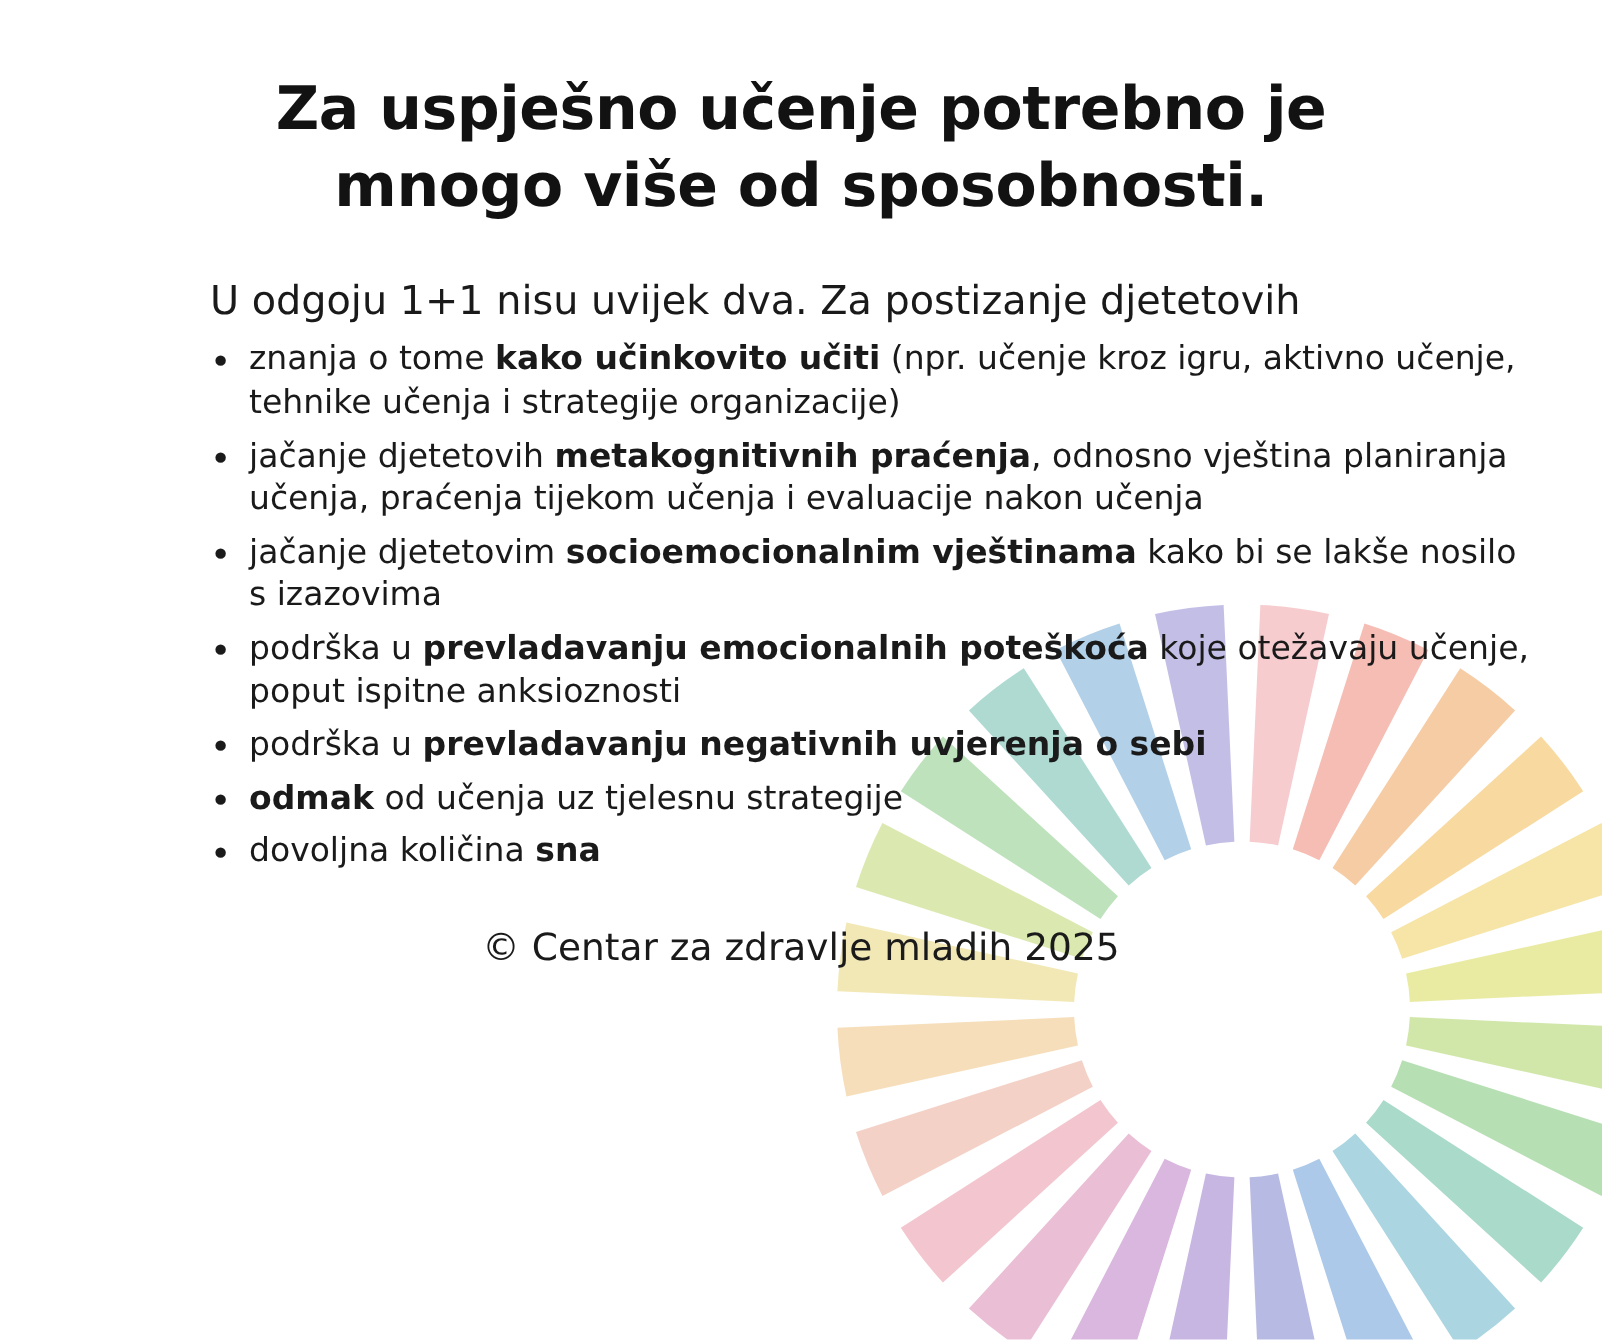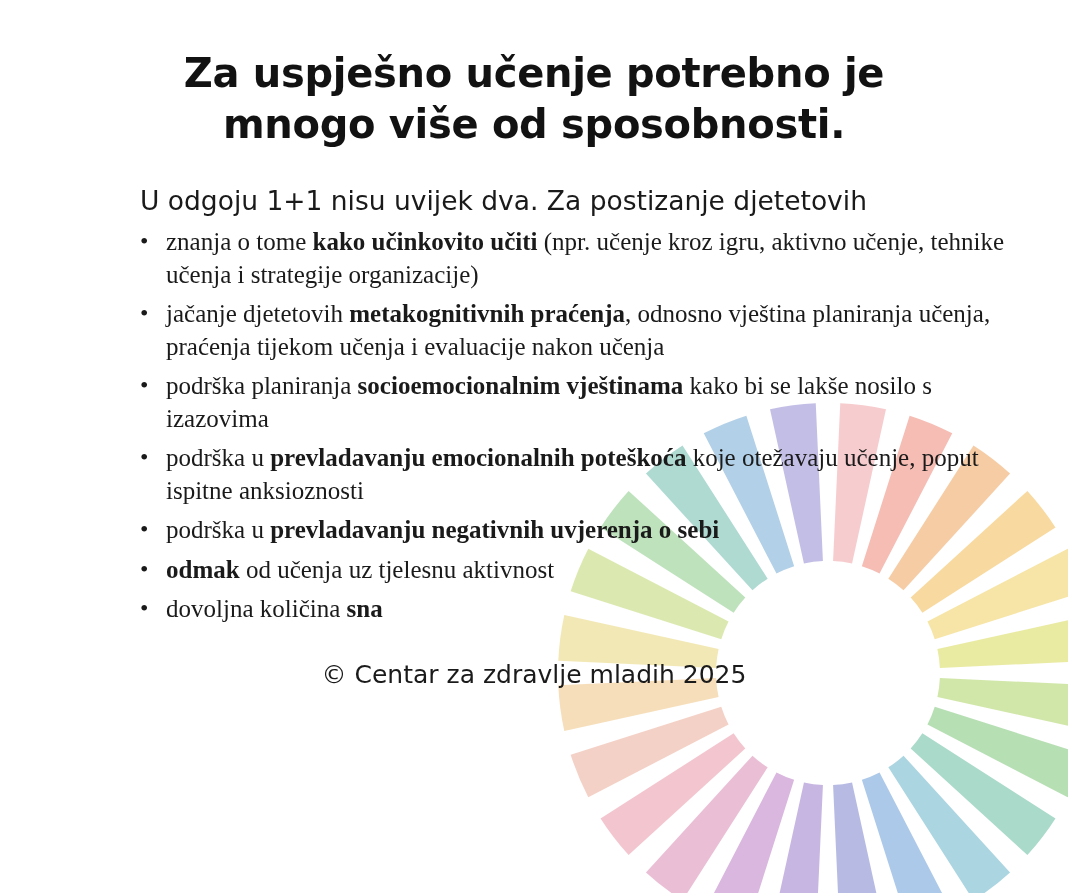--- a/index.html
+++ b/index.html
@@ -63,26 +63,25 @@
   }
 
   ul.bullets {
     list-style: none;
     margin: 6px 0 0 0;
     padding: 0 0 0 96px;
     max-width: 900px;
   }
   ul.bullets > li {
     position: relative;
-    font-size: 25px;
+    font-size: 22px;
     line-height: 1.30;
     margin: 7px 0 0 0;
     padding-left: 26px;
     color: #1a1a1a;
-    font-family: Liberation Serif, serif;
   }
   ul.bullets > li::before {
     content: "•";
     position: absolute;
     left: 0;
     top: -1px;
     font-size: 24px;
     line-height: 1.36;
     color: #1a1a1a;
   }
@@ -138,23 +137,23 @@
       <span class="line">mnogo više od sposobnosti.</span>
     </h1>
 
     <p class="intro">
       <span class="line">U odgoju 1+1 nisu uvijek dva. Za postizanje djetetovih</span>
     </p>
 
     <ul class="bullets">
         <li><span>znanja o tome </span><b>kako učinkovito učiti</b><span> (npr. učenje kroz igru, aktivno učenje, tehnike učenja i strategije organizacije)</span></li>
         <li><span>jačanje djetetovih </span><b>metakognitivnih praćenja</b><span>, odnosno vještina planiranja učenja, praćenja tijekom učenja i evaluacije nakon učenja</span></li>
-        <li><span>podrška planiranja </span><b>socioemocionalnim vještinama</b><span> kako bi se lakše nosilo s izazovima</span></li>
+        <li><span>jačanje djetetovim </span><b>socioemocionalnim vještinama</b><span> kako bi se lakše nosilo s izazovima</span></li>
         <li><span>podrška u </span><b>prevladavanju emocionalnih poteškoća</b><span> koje otežavaju učenje, poput ispitne anksioznosti</span></li>
         <li><span>podrška u </span><b>prevladavanju negativnih uvjerenja o sebi</b></li>
-        <li><b>odmak</b><span> od učenja uz tjelesnu aktivnost</span></li>
+        <li><b>odmak</b><span> od učenja uz tjelesnu strategije</span></li>
         <li><span>dovoljna količina </span><b>sna</b></li>
       </ul>
 
     <p class="footer">© Centar za zdravlje mladih 2025</p>
 
   </div>
 </div>
 
 </body></html>

